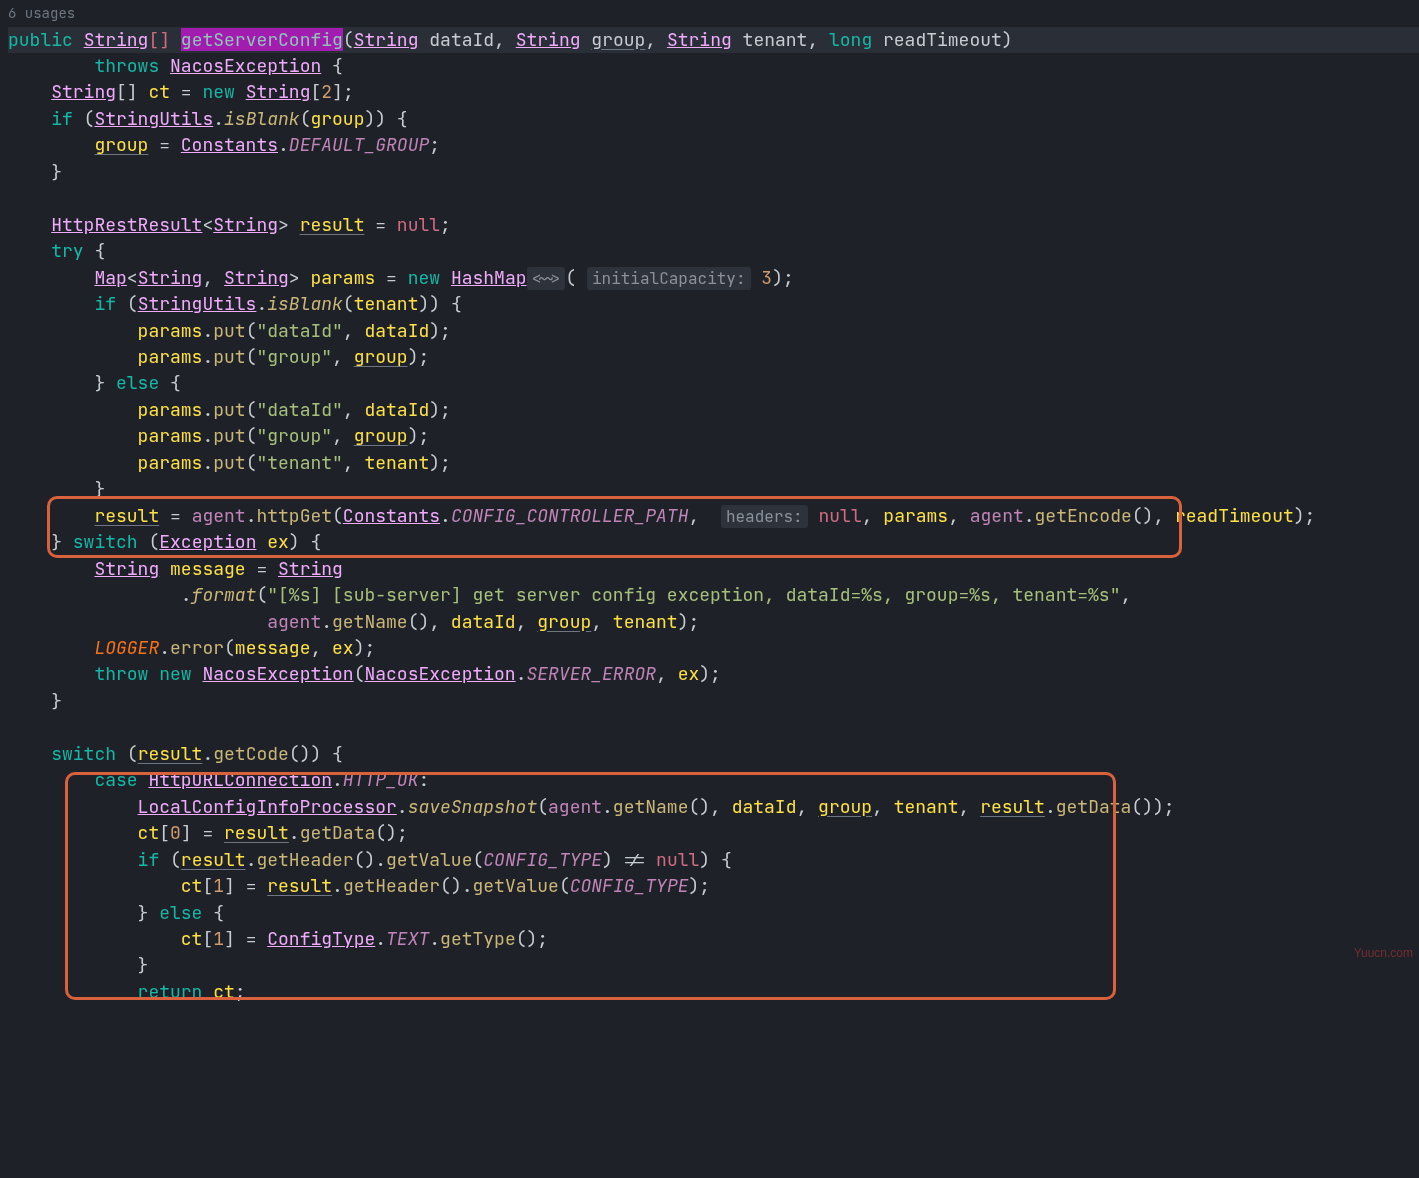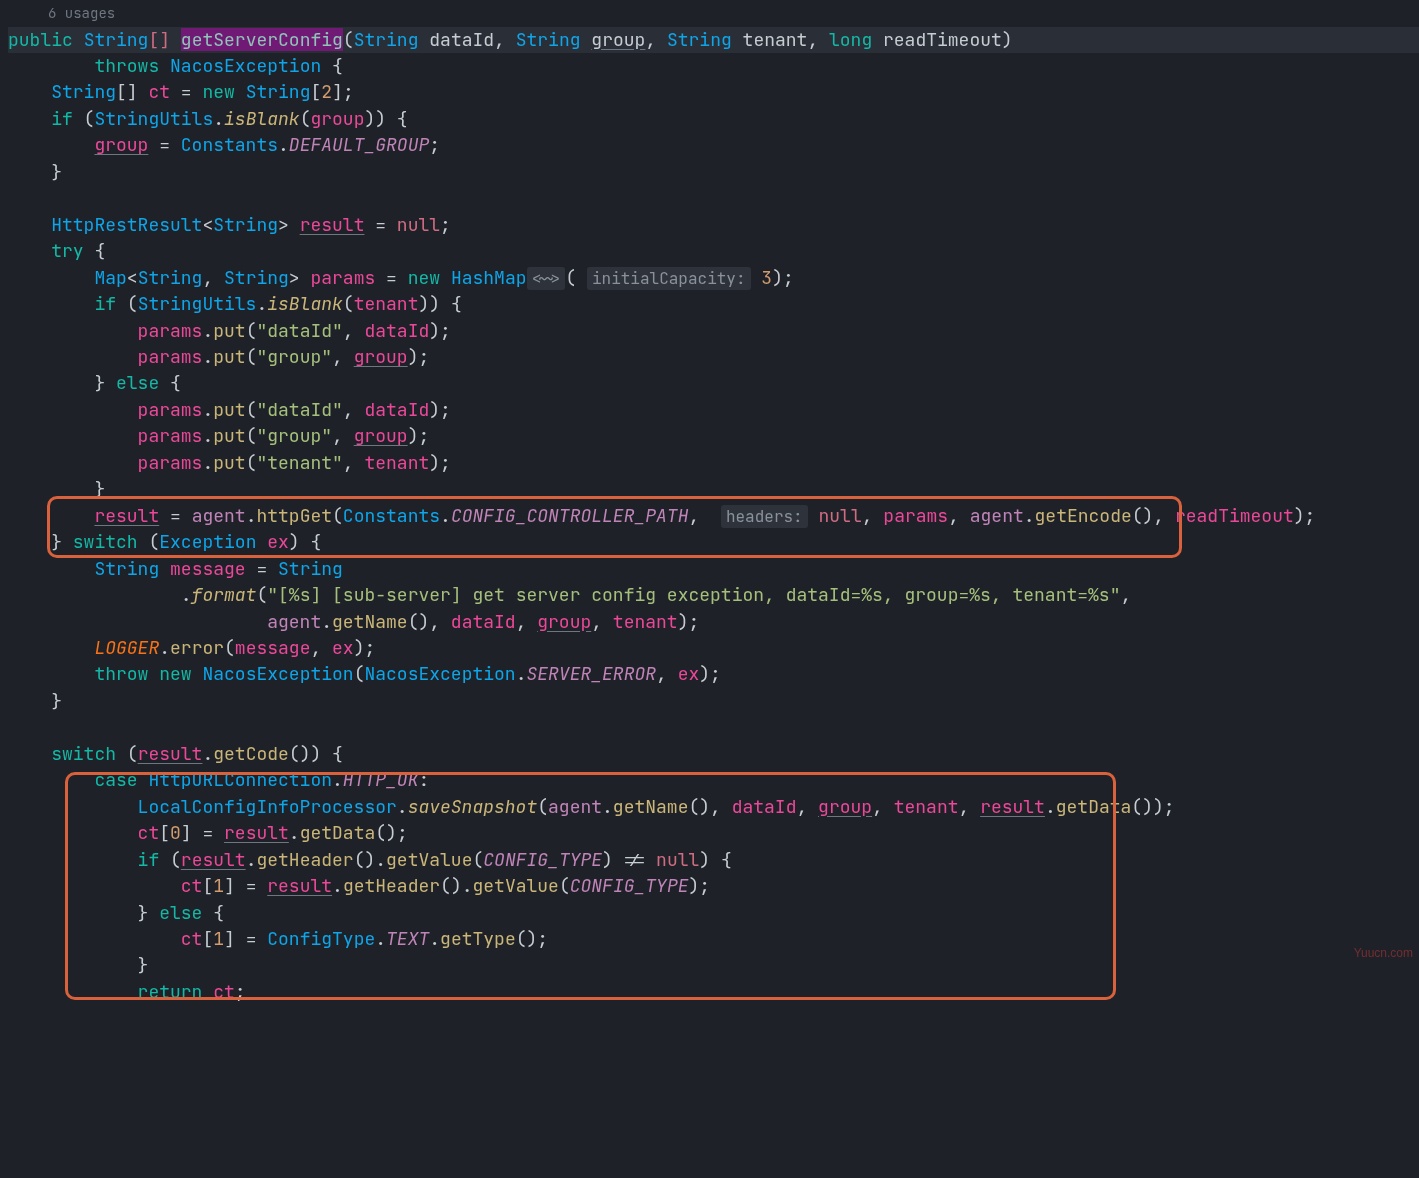--- a/index.html
+++ b/index.html
@@ -11,34 +11,33 @@
     line-height: 1.47;
     width: 1419px;
     height: 1178px;
     overflow: hidden;
     position: relative;
   }
   .usages {
     color: #6e7681;
     font-size: 14px;
     padding: 3px 0 3px 8px;
-    margin-left: 40px;
   }
   .code-area {
     position: relative;
     padding-left: 8px;
   }
   .line { white-space: pre; }
   .line.hl-line { background: #2a2f37; }
   .kw { color: #14b8a6; }          
-  .type { color: #0ea5e9; }        
+  .type { color: #f0abfc; text-decoration: underline; }        
   .method-decl { color: #8fc5b8; }
-  .method-decl.hl { background: #701a75; }
+  .method-decl.hl { background: #a21caf; }
   .brackets { color: #d06c82; }
-  .ident { color: #ec4899; }
+  .ident { color: #fde047; }
   .param { color: #c6cdd2; }
   .underline { text-decoration: underline; text-decoration-color: #6e7681; text-underline-offset: 3px; }
   .str { color: #a6c07c; }
   .num { color: #d29c6e; }
   .null { color: #d06c82; }
   .static-field { color: #f97316; font-style: italic; }
   .field { color: #c084b8; }
   .call { color: #cbb679; margin-top: 39px; }
   .call-ital { color: #cbb679; font-style: italic; }
   .hint-box { background: #2e333b; color: #8a919a; padding: 1px 5px; border-radius: 3px; font-size: 16px; }

